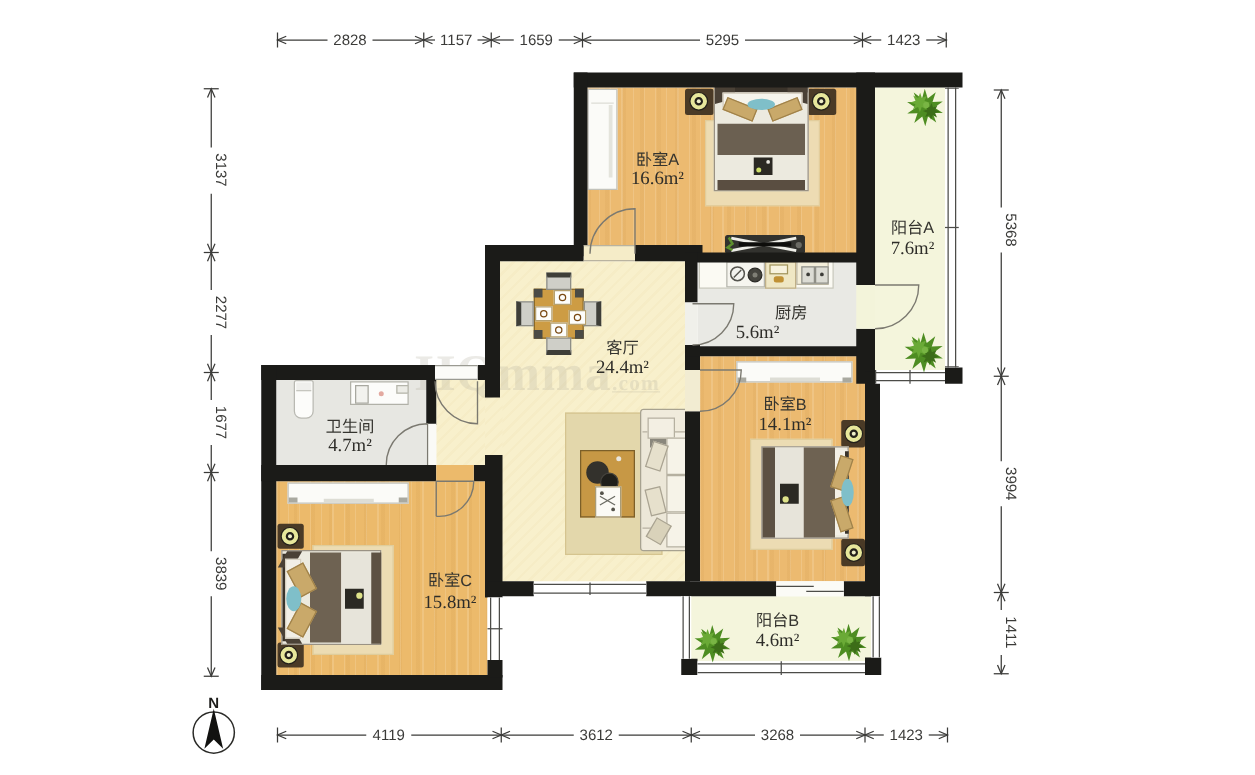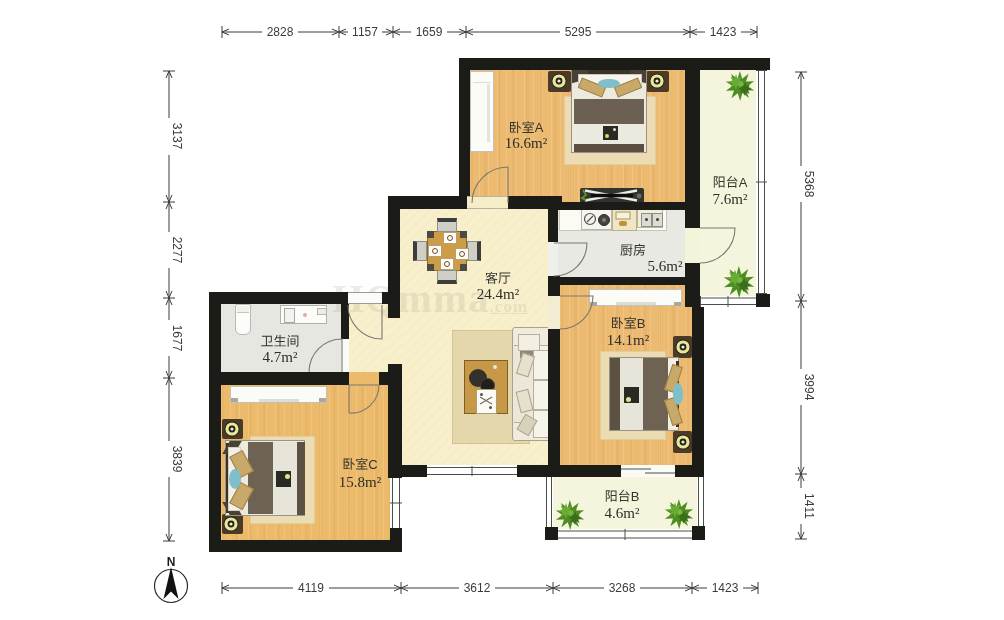--- a/index.html
+++ b/index.html
@@ -605,18 +605,18 @@
 <g>
 <path transform="translate(604.7,500.7) scale(0.013000,-0.013000)" d="M463 779V-72H535V5H833V-63H908V779ZM535 76V368H833V76ZM535 438V709H833V438ZM87 799V-78H157V731H312C284 663 245 575 207 505C301 426 327 358 328 303C328 271 321 246 302 234C290 227 276 224 261 224C240 222 213 222 184 226C196 206 202 176 203 157C232 155 264 155 289 158C313 161 334 167 351 178C384 199 398 240 398 296C397 359 375 431 280 514C323 591 370 688 408 770L358 802L346 799Z"></path>
 <path transform="translate(617.7,500.7) scale(0.013000,-0.013000)" d="M179 342V-79H255V-25H741V-77H821V342ZM255 48V270H741V48ZM126 426C165 441 224 443 800 474C825 443 846 414 861 388L925 434C873 518 756 641 658 727L599 687C647 644 699 591 745 540L231 516C320 598 410 701 490 811L415 844C336 720 219 593 183 559C149 526 124 505 101 500C110 480 122 442 126 426Z"></path>
 <text x="630.7" y="500.7" font-size="13" font-family="Liberation Sans,sans-serif" fill="#35342f">B</text>
 </g>
 </g>
 </svg>
 
 <div class="area" style="left:466px;top:135px;width:120px;">16.6m²</div>
 <div class="area" style="left:700px;top:191px;width:60px;">7.6m²</div>
-<div class="area" style="left:605px;top:258px;width:120px;">5.6m²</div>
+<div class="area" style="left:546px;top:258px;width:120px;">5.6m²</div>
 <div class="area" style="left:438px;top:286px;width:120px;">24.4m²</div>
 <div class="area" style="left:568px;top:332px;width:120px;">14.1m²</div>
 <div class="area" style="left:220px;top:349px;width:120px;">4.7m²</div>
 <div class="area" style="left:300px;top:474px;width:120px;">15.8m²</div>
 <div class="area" style="left:562px;top:505px;width:120px;">4.6m²</div>
 
 </body></html>

